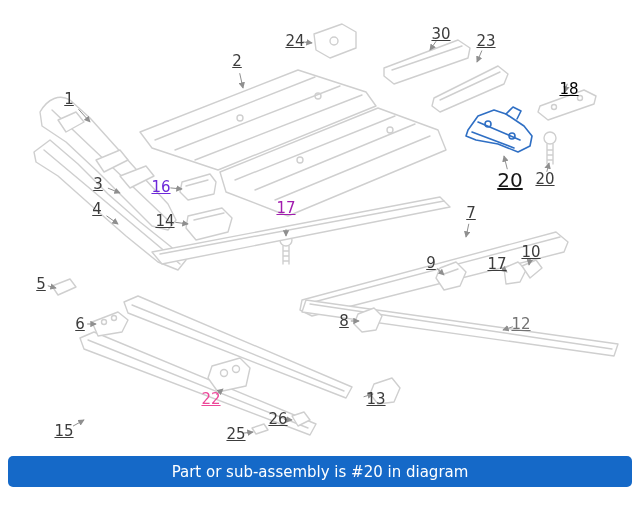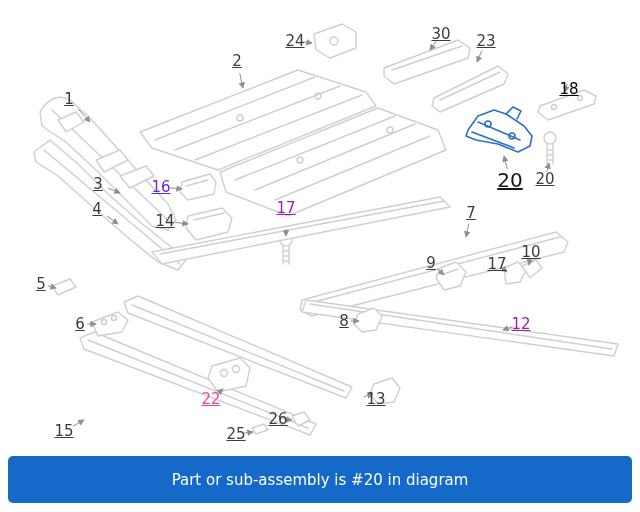--- a/index.html
+++ b/index.html
@@ -8,21 +8,21 @@
   }
   .stage{position:relative;width:640px;height:512px;background:#fff;}
   .stage svg{position:absolute;left:0;top:0;}
   #callout-layer{position:absolute;left:0;top:0;width:640px;height:512px;pointer-events:none;}
   .callout{
     position:absolute;transform:translate(-50%,-50%);
     font-size:15px;color:#3c3c3c;white-space:nowrap;text-decoration:underline;
   }
   .callout.highlighted{font-size:20px;color:#161616;}
   .banner{
-    position:absolute;left:8px;right:8px;top:456px;height:47px;border-radius:5px;
+    position:absolute;left:8px;right:8px;top:456px;height:31px;border-radius:5px;
     display:flex;flex-direction:column;align-items:center;justify-content:center;
     gap:1px;font-size:15px;line-height:20px;text-align:center;
   }
 </style>
 </head>
 <body>
 
 <div class="stage">
 
   <svg width="640" height="512" viewBox="0 0 640 512">
@@ -161,21 +161,21 @@
       <span class="callout" style="left: 237px; top: 61px; color: rgb(60, 60, 60);">2</span>
       <span class="callout" style="left: 98px; top: 184px; color: rgb(60, 60, 60);">3</span>
       <span class="callout" style="left: 97px; top: 209px; color: rgb(60, 60, 60);">4</span>
       <span class="callout" style="left: 41px; top: 284px; color: rgb(60, 60, 60);">5</span>
       <span class="callout" style="left: 80px; top: 324px; color: rgb(60, 60, 60);">6</span>
       <span class="callout" style="left: 471px; top: 213px; color: rgb(60, 60, 60);">7</span>
       <span class="callout" style="left: 344px; top: 321px; color: rgb(60, 60, 60);">8</span>
       <span class="callout" style="left: 431px; top: 263px; color: rgb(60, 60, 60);">9</span>
       <span class="callout" style="left: 531px; top: 252px; color: rgb(60, 60, 60);">10</span>
       <span class="callout" style="left: 497px; top: 264px; color: rgb(60, 60, 60);">17</span>
-      <span class="callout" style="left: 521px; top: 324px; color: #a21caf;">12</span>
+      <span class="callout" style="left: 521px; top: 324px; color: #737373;">12</span>
       <span class="callout" style="left: 356px; top: 399px; color: rgb(60, 60, 60); margin-left: 20px;">13</span>
       <span class="callout" style="left: 165px; top: 221px; color: rgb(60, 60, 60);">14</span>
       <span class="callout" style="left: 64px; top: 431px; color: rgb(60, 60, 60); text-align: center;">15</span>
       <span class="callout" style="left: 161px; top: 187px; color: #6d28d9;">16</span>
       <span class="callout" style="left: 286px; top: 208px; color: #a21caf;">17</span>
       <span class="callout" style="left: 569px; top: 77px; color: #000000; margin-top: 12px;">18</span>
       <span class="callout" style="left: 545px; top: 179px; color: rgb(60, 60, 60);">20</span>
       <span class="callout highlighted" style="left: 510px; top: 180px;">20</span>
       <span class="callout" style="left: 441px; top: 34px; color: rgb(60, 60, 60);">30</span>
       <span class="callout" style="left: 211px; top: 399px; color: #ec4899;">22</span>

